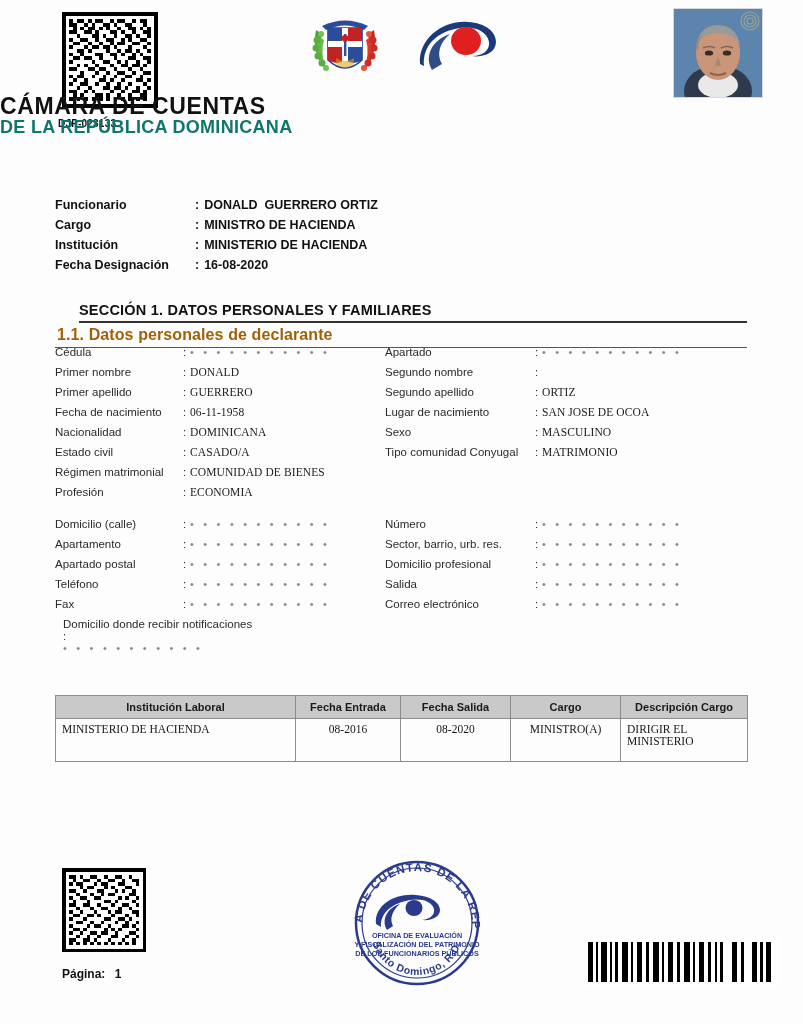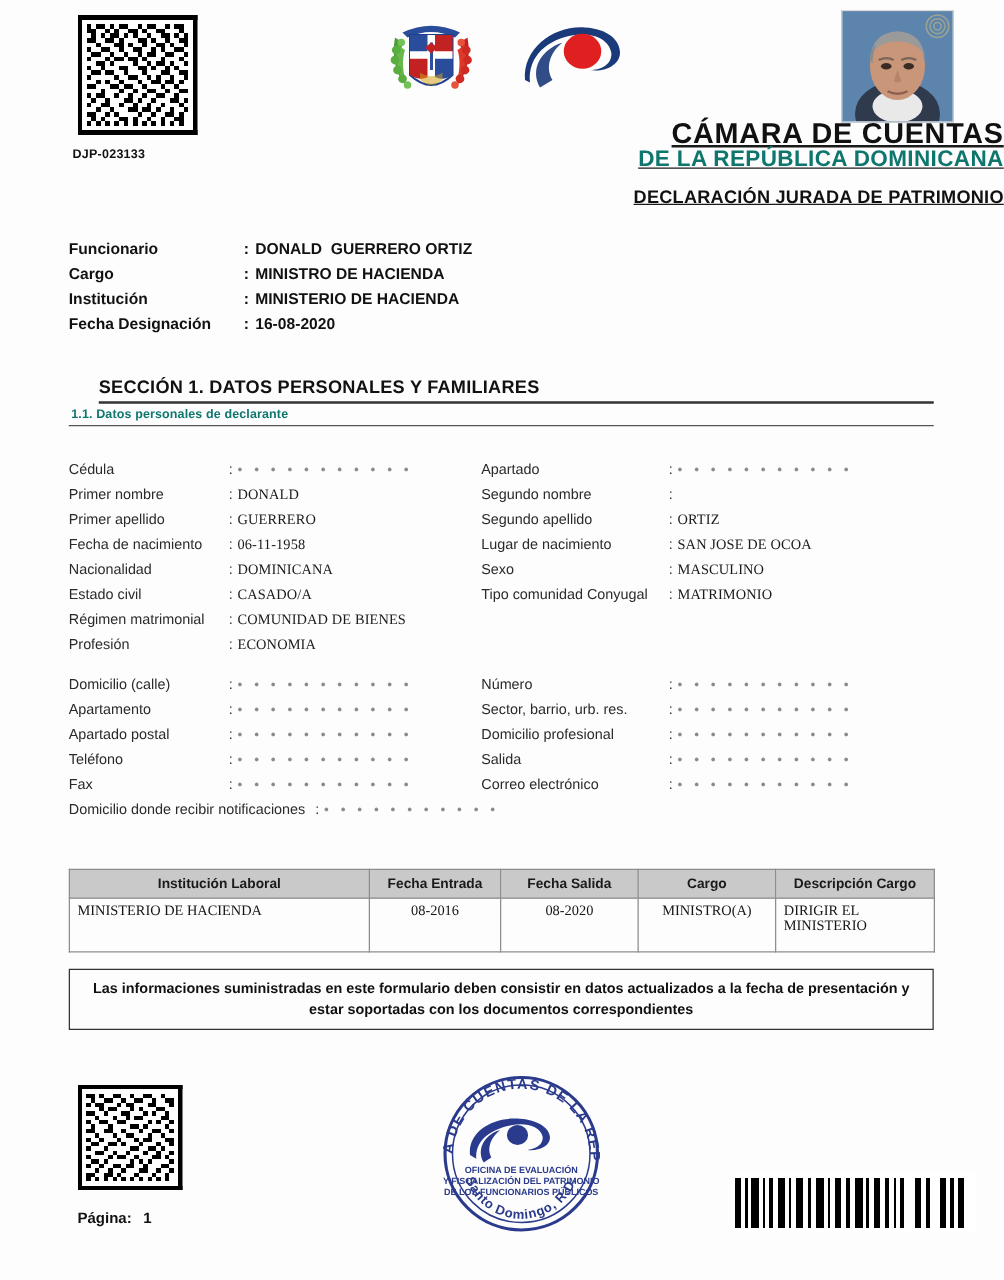--- a/index.html
+++ b/index.html
@@ -55,22 +55,21 @@
     width: 88px;
     height: 88px;
     border: 1px solid #d8d8d8;
     background: #5f87b0;
     overflow: hidden;
   }
   .emblems {
     position: absolute;
     left: 0; right: 0;
     top: 10px;
-    text-align: right;
-    text-decoration: underline;
+    text-align: left;
   }
   .emblem-row {
     display: flex;
     justify-content: center;
     align-items: center;
     gap: 22px;
     height: 80px;
   }
   .title-main {
     font-size: 23px;
@@ -106,21 +105,21 @@
     position: absolute;
     left: 55px;
     top: 192px;
     width: 700px;
     font-size: 12.5px;
     font-weight: bold;
     color: #111;
   }
   .off-row {
     display: flex;
-    align-items: flex-start;
+    align-items: flex-end;
     height: 20px;
   }
   .off-label { width: 140px; }
   .off-value { white-space: pre; }
   .off-right {
     margin-left: auto;
     padding-right: 22px;
   }
 
   
@@ -132,33 +131,33 @@
   .sec-title {
     font-size: 14.5px;
     font-weight: bold;
     color: #111;
     padding-bottom: 3px;
     border-bottom: 2px solid #333;
     letter-spacing: .2px;
     margin-left: 24px;
   }
   .sub-title {
-    font-size: 10px;
-    font-weight: bold;
-    color: #0f766e;
+    font-size: 16px;
+    font-weight: bold;
+    color: #a16207;
     padding: 3px 0 3px 2px;
     border-bottom: 1.5px solid #555;
     letter-spacing: .1px;
   }
 
   
   .fields {
     position: absolute;
     left: 55px;
-    top: 370px;
+    top: 346px;
     width: 700px;
   }
   .frow {
     display: flex;
     height: 20px;
     align-items: baseline;
   }
   .fcol { display: flex; align-items: baseline; }
   .fcol.left  { width: 330px; }
   .fcol.right { width: 370px; }
@@ -183,20 +182,21 @@
   .masked {
     letter-spacing: 3.2px;
     color: #8a8a8a;
     font-size: 11px;
     font-family: "Liberation Sans", sans-serif;
   }
   .notif-row {
     display: flex;
     align-items: baseline;
     height: 20px;
+    flex-direction: column;
   }
   .notif-row .flabel { width: auto; }
 
   
   .jobs {
     position: absolute;
     left: 55px;
     top: 695px;
     width: 692px;
     border-collapse: collapse;
@@ -486,21 +486,20 @@
         <span>
           <svg width="92" height="72" viewBox="0 0 92 72" aria-hidden="true">
             <path d="M10 52 C8 26 34 8 58 10 C76 11 86 20 86 30 C86 40 74 46 62 44 C74 44 80 37 79 30 C77 19 64 14 50 16 C28 19 12 33 14 54 Z" fill="#1b3a7a"></path>
             <path d="M22 58 C14 44 22 28 40 22 C30 30 26 42 32 52 Z" fill="#1b3a7a" opacity=".9"></path>
             <ellipse cx="56" cy="29" rx="15" ry="14" fill="#e02020"></ellipse>
           </svg>
         </span>
       </div>
       <div class="title-main">CÁMARA DE CUENTAS</div>
       <div class="title-sub">DE LA REPÚBLICA DOMINICANA</div>
-      <div class="title-decl">DECLARACIÓN JURADA DE PATRIMONIO</div>
     </div>
 
     <div class="photo-box">
       <svg width="100%" height="100%" viewBox="0 0 88 88" preserveAspectRatio="xMidYMid slice" aria-hidden="true">
         <rect width="88" height="88" fill="#5c84ad"></rect>
         <ellipse cx="44" cy="82" rx="34" ry="26" fill="#2f3a4c"></ellipse>
         <ellipse cx="44" cy="76" rx="20" ry="13" fill="#e9e9ea"></ellipse>
         <ellipse cx="44" cy="44" rx="22" ry="27" fill="#c9967a"></ellipse>
         <path d="M22 38 Q24 17 44 16 Q64 17 66 38 Q62 25 44 24 Q26 25 22 38 Z" fill="#9a9a9a"></path>
         <path d="M22 38 Q23 30 27 26 Q24 34 24 42 Z" fill="#8b8b8b"></path>
@@ -739,24 +738,20 @@
       <tr>
         <td>MINISTERIO DE HACIENDA</td>
         <td class="c">08-2016</td>
         <td class="c">08-2020</td>
         <td class="c">MINISTRO(A)</td>
         <td>DIRIGIR EL MINISTERIO</td>
       </tr>
     </tbody>
   </table>
 
-  <div class="notice">
-    <span>Las informaciones suministradas en este formulario deben consistir en datos actualizados a la fecha de presentación y</span>
-    <span>estar soportadas con los documentos correspondientes</span>
-  </div>
 
   <div class="qr-bottom">
     <svg class="qr-code" viewBox="0 0 24 24" shape-rendering="crispEdges" aria-hidden="true">
       <rect width="24" height="24" fill="#fff"></rect>
       <g fill="#000">
         <rect x="0" y="0" width="24" height="1"></rect>
           <rect x="0" y="0" width="1" height="24"></rect>
         <rect x="0" y="23" width="24" height="1"></rect>
           <rect x="23" y="0" width="1" height="24"></rect>
         <rect x="2" y="2" width="2" height="1"></rect>

